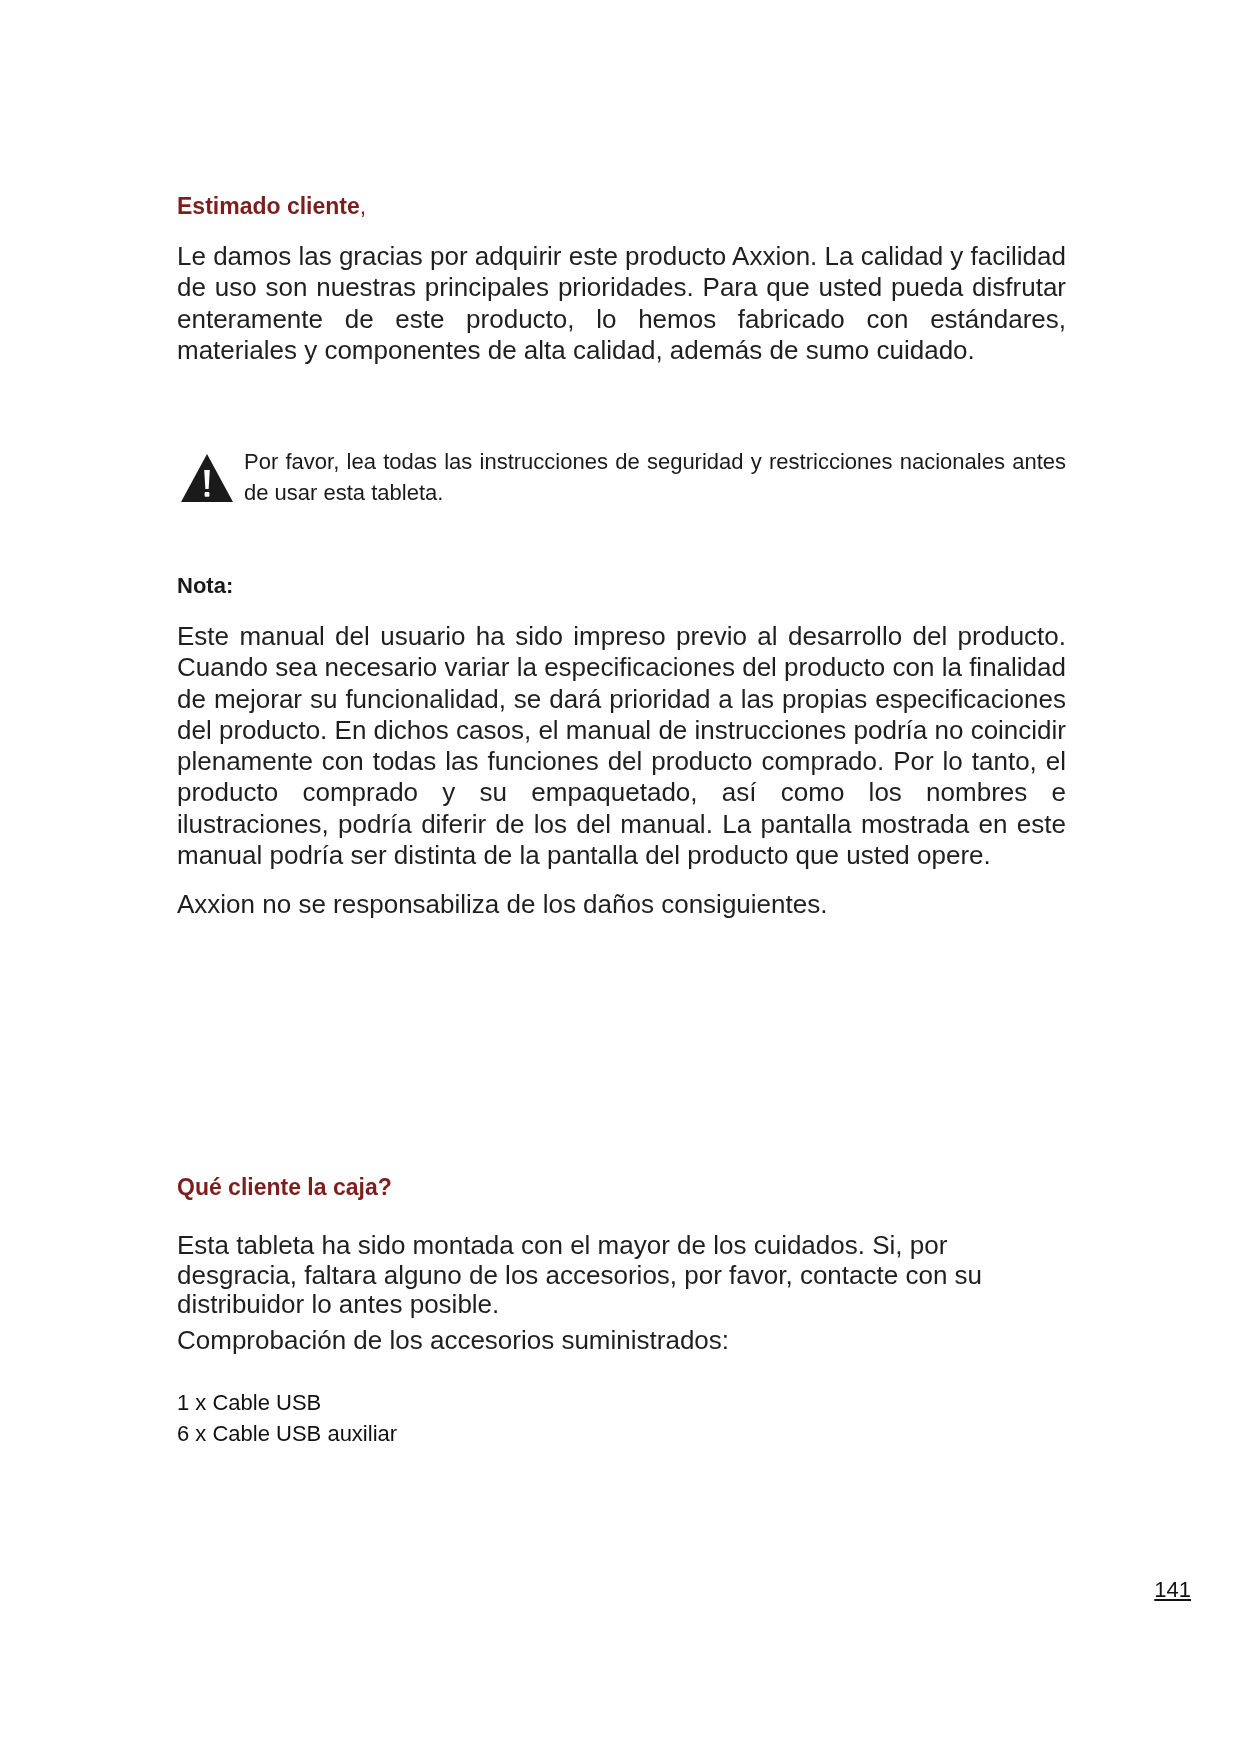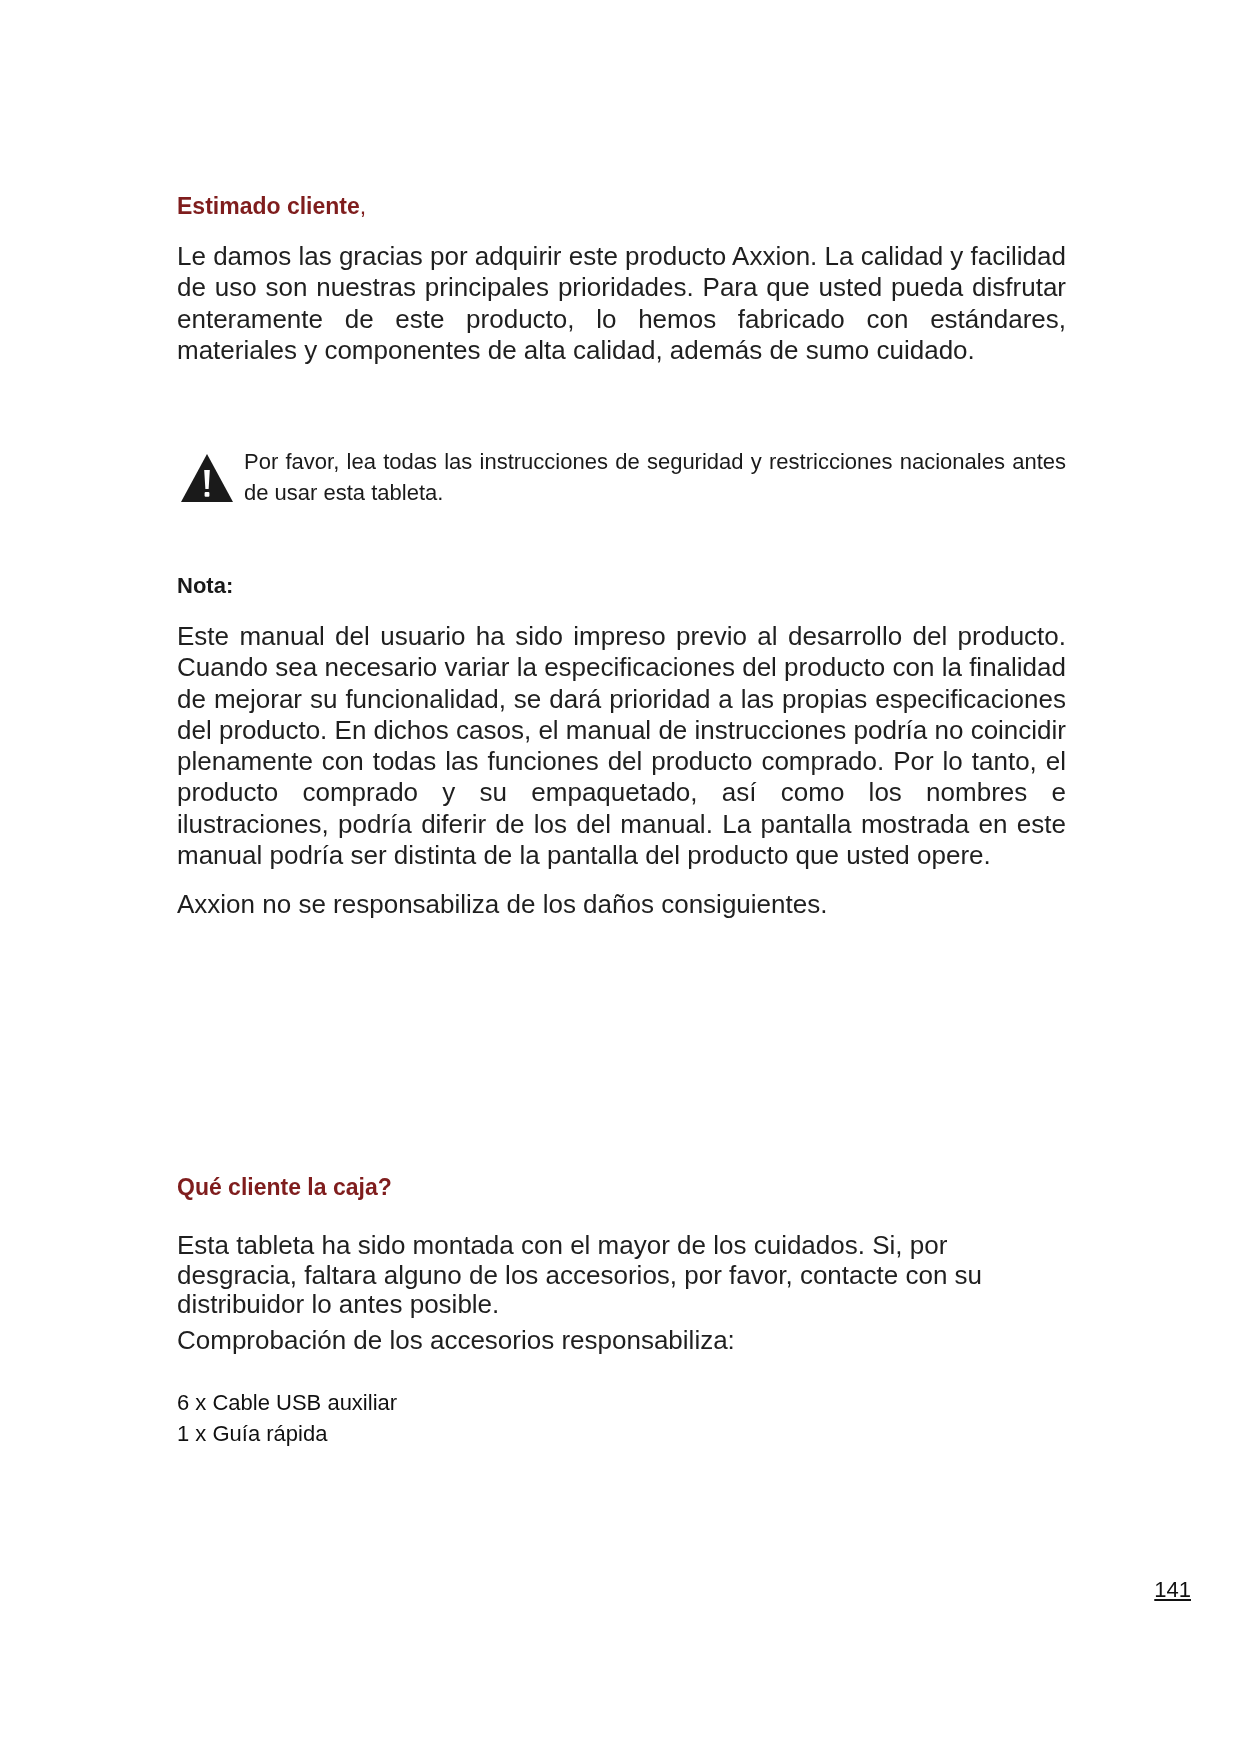--- a/index.html
+++ b/index.html
@@ -108,20 +108,20 @@
 <p class="block bold-label" style="top:572px;">Nota:</p>
 
 <p class="block para justify" style="top:621px;">Este manual del usuario ha sido impreso previo al desarrollo del producto. Cuando sea necesario variar la especificaciones del producto con la finalidad de mejorar su funcionalidad, se dará prioridad a las propias especificaciones del producto. En dichos casos, el manual de instrucciones podría no coincidir plenamente con todas las funciones del producto comprado. Por lo tanto, el producto comprado y su empaquetado, así como los nombres e ilustraciones, podría diferir de los del manual. La pantalla mostrada en este manual podría ser distinta de la pantalla del producto que usted opere.</p>
 
 <p class="block para" style="top:889px;">Axxion no se responsabiliza de los daños consiguientes.</p>
 
 <h2 class="block heading" style="top:1173px;">Qué cliente la caja?</h2>
 
 <p class="block para" style="top:1231px; line-height:29.5px;">Esta tableta ha sido montada con el mayor de los cuidados. Si, por desgracia, faltara alguno de los accesorios, por favor, contacte con su distribuidor lo antes posible.</p>
 
-<p class="block para" style="top:1325px;">Comprobación de los accesorios responsabiliza:</p>
+<p class="block para" style="top:1325px;">Comprobación de los accesorios suministrados:</p>
 
 <ul class="block list" style="top:1387px;">
+  <li>1 x Cable USB</li>
   <li>6 x Cable USB auxiliar</li>
-  <li>1 x Guía rápida</li>
 </ul>
 
 <div class="page-number">141</div>
 
 </body></html>

